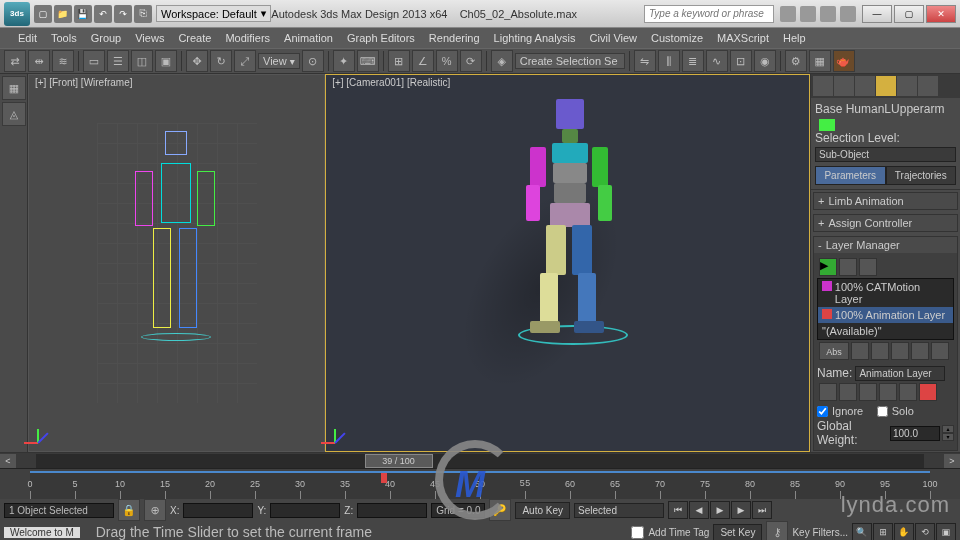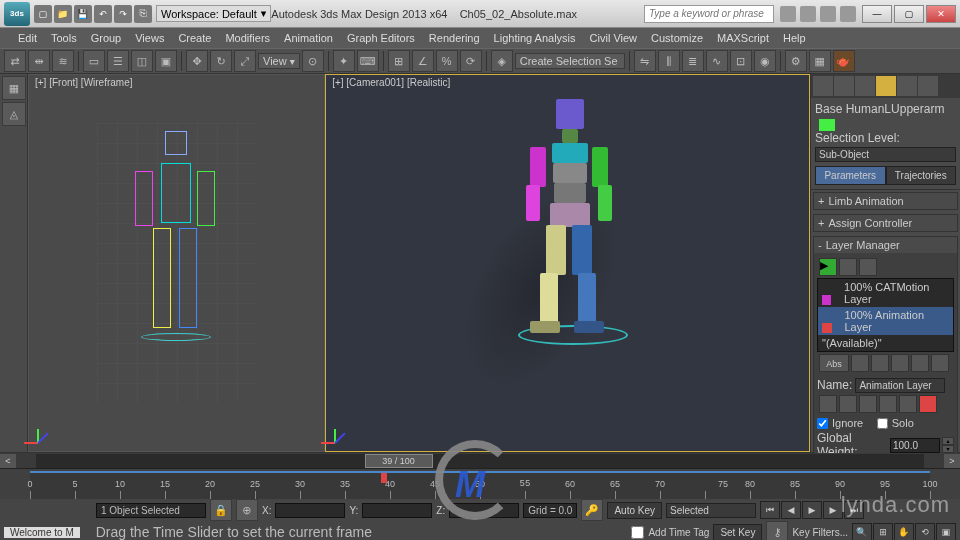--- a/index.html
+++ b/index.html
@@ -80,21 +80,21 @@
 .rp-section{padding:4px;border-bottom:1px solid #333;}
 .rp-label{color:#ccc;font-size:12px;margin-bottom:2px;display:block;}
 .rp-input{width:100%;background:#3a3a3a;border:1px solid #222;color:#ccc;padding:1px 3px;font-size:10px;}
 .rp-swatch{width:16px;height:12px;background:#4e4;display:inline-block;vertical-align:middle;margin-left:4px;}
 .rp-btn-row{display:flex;gap:0;margin-top:4px;}
 .rp-btn{flex:1;background:#3a3a3a;border:1px solid #222;color:#ccc;text-align:center;padding:3px 0;font-size:10px;}
 .rp-btn.active{background:#4a6a9a;}
 .rp-rollout{background:#3f3f3f;border:1px solid #333;margin:2px;}
 .rp-rollout-head{background:#4a4a4a;padding:2px 4px;color:#ccc;font-size:10px;display:flex;align-items:center;gap:4px;}
 .rp-rollout-body{padding:3px;}
-.layer-item{padding:2px 4px;color:#ccc;font-size:10px;display:flex;align-items:flex-end;gap:13px;}
+.layer-item{padding:2px 4px;color:#ccc;font-size:10px;display:flex;align-items:flex-start;gap:3px;}
 .layer-item.sel{background:#3a5a8a;}
 .layer-sw{width:10px;height:10px;}
 .ico-row{display:flex;gap:2px;padding:2px;flex-wrap:wrap;}
 .ico-row span{width:18px;height:18px;background:#555;border:1px solid #333;}
 .spinner-val{display:flex;align-items:center;gap:2px;}
 .spinner-val input{width:50px;background:#2a2a2a;border:1px solid #111;color:#ccc;padding:1px 2px;font-size:10px;}
 .spin-btns{display:flex;flex-direction:column;}
 .spin-btns span{width:12px;height:8px;background:#555;border:1px solid #333;font-size:6px;text-align:center;line-height:6px;}
 .chk{display:flex;align-items:center;gap:4px;color:#ccc;font-size:10px;margin:2px 0;}
 .chk input{width:11px;height:11px;}
@@ -103,21 +103,21 @@
 .time-slider{height:16px;background:#3a3a3a;display:flex;align-items:center;position:relative;border-bottom:1px solid #222;}
 .slider-track{flex:1;height:14px;background:#2a2a2a;margin:0 20px;position:relative;}
 .slider-thumb{position:absolute;left:37%;width:68px;height:14px;background:#5a5a5a;border:1px solid #888;color:#ccc;text-align:center;font-size:9px;line-height:12px;}
 .slider-arrow{width:16px;height:14px;background:#555;color:#ccc;text-align:center;font-size:9px;line-height:14px;}
 .time-ruler{height:30px;background:#404040;position:relative;display:flex;align-items:flex-end;padding:0 30px;}
 .ruler-inner{flex:1;height:28px;background:#383838;position:relative;border-top:2px solid #4a88cc;}
 .tick{position:absolute;bottom:0;width:1px;height:8px;background:#888;}
 .tick-label{position:absolute;bottom:10px;color:#bbb;font-size:9px;transform:translateX(-50%);}
 .keyframe{position:absolute;top:0;width:6px;height:10px;background:#d44;}
 .status-field{background:#2a2a2a;border:1px solid #111;color:#bbb;padding:1px 4px;font-size:10px;}
-.coord-row{height:22px;display:flex;align-items:center;gap:4px;padding:0 4px;background:#454545;justify-content:center;}
+.coord-row{height:22px;display:flex;align-items:center;gap:4px;padding:0 4px;background:#454545;}
 .coord-label{color:#ccc;font-size:10px;}
 .coord-input{width:70px;background:#2a2a2a;border:1px solid #111;color:#ccc;padding:1px 3px;font-size:10px;}
 .autokey-btn{background:#3a3a3a;border:1px solid #222;color:#ccc;padding:2px 6px;font-size:10px;}
 .playback{display:flex;gap:1px;}
 .playback span{width:20px;height:18px;background:#444;border:1px solid #222;color:#ccc;display:flex;align-items:center;justify-content:center;font-size:9px;}
 .welcome-tab{background:#ddd;color:#333;padding:0 6px;font-size:10px;}
 .prompt{color:#bbb;font-size:14px;padding-left:12px;}
 .center-logo{position:absolute;left:50%;bottom:20px;transform:translateX(-50%);width:90px;height:80px;pointer-events:none;opacity:0.9;}
 .center-logo .ring{width:80px;height:80px;border:8px solid #888;border-radius:50%;border-right-color:transparent;position:absolute;}
 .center-logo .m{position:absolute;left:20px;top:24px;font-size:36px;font-weight:bold;color:#2a5ad4;font-style:italic;}
@@ -394,21 +394,21 @@
         <div class="tick-label" style="left: 50%;">50</div>
         <div class="tick" style="left: 55%;"></div>
         <div class="tick-label" style="left: 55%; font-family: Liberation Mono, monospace;">55</div>
         <div class="tick" style="left: 60%;"></div>
         <div class="tick-label" style="left: 60%;">60</div>
         <div class="tick" style="left: 65%;"></div>
         <div class="tick-label" style="left: 65%;">65</div>
         <div class="tick" style="left: 70%;"></div>
         <div class="tick-label" style="left: 70%;">70</div>
         <div class="tick" style="left: 75%;"></div>
-        <div class="tick-label" style="left: 75%; margin-left: 18px;">75</div>
+        <div class="tick-label" style="left: 75%;">75</div>
         <div class="tick" style="left: 80%;"></div>
         <div class="tick-label" style="left: 80%;">80</div>
         <div class="tick" style="left: 85%;"></div>
         <div class="tick-label" style="left: 85%;">85</div>
         <div class="tick" style="left: 90%;"></div>
         <div class="tick-label" style="left: 90%;">90</div>
         <div class="tick" style="left: 95%;"></div>
         <div class="tick-label" style="left: 95%;">95</div>
         <div class="tick" style="left: 100%;"></div>
         <div class="tick-label" style="left: 100%;">100</div>

